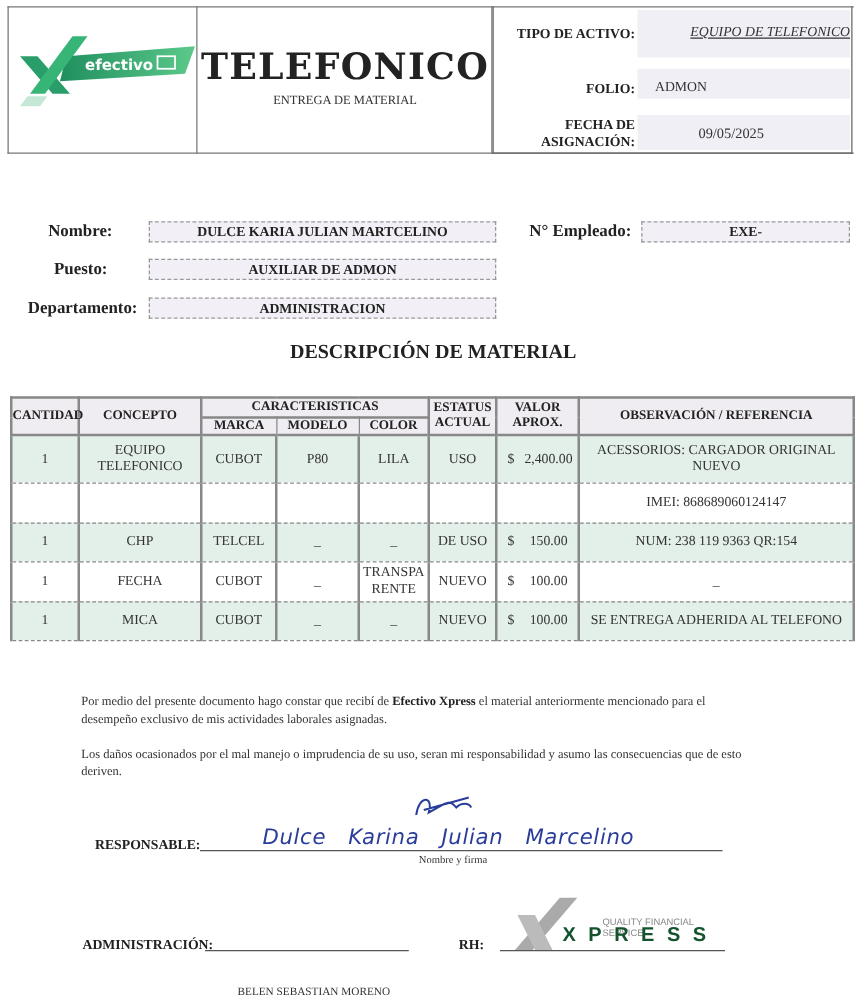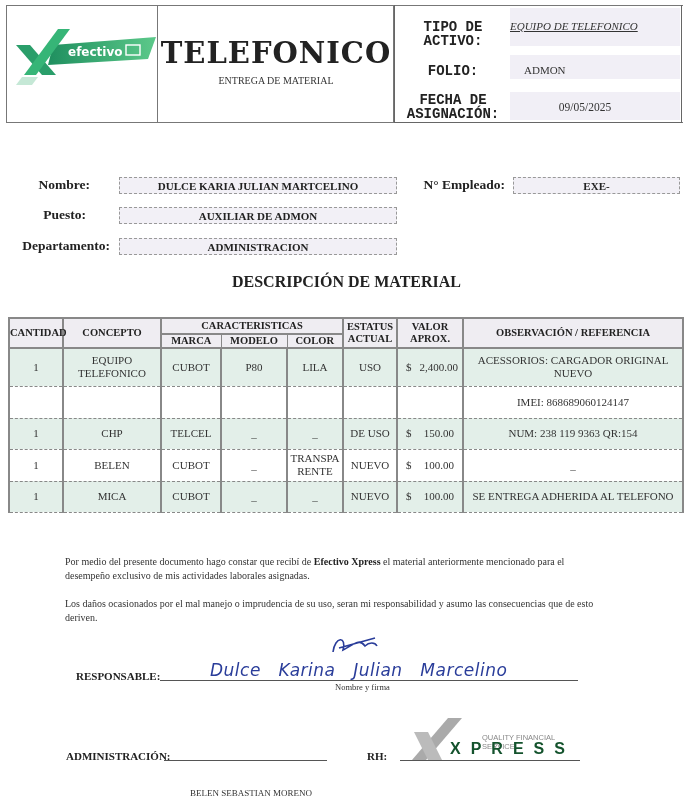--- a/index.html
+++ b/index.html
@@ -11,21 +11,21 @@
     .abs { position: absolute; }
 
     
     .hdr-box { left: 6px; top: 5px; width: 677px; height: 118px; border: 1px solid #777; border-right: none; }
     .hdr-logo-cell { left: 6px; top: 5px; width: 152px; height: 118px; border-right: 1px solid #777; }
     .hdr-title-cell { left: 158px; top: 5px; width: 236px; height: 118px; border-right: 1px solid #777; }
     .hdr-info-cell { left: 394px; top: 5px; width: 288px; height: 118px; border: 1px solid #666; border-top: none; }
     .title-main { left: 158px; top: 36px; width: 236px; text-align: center; font-size: 29px; font-weight: bold; letter-spacing: 1px; font-family: "DejaVu Serif", serif; color: #222; }
     .title-sub { left: 158px; top: 75px; width: 236px; text-align: center; font-size: 10px; color: #333; font-family: "Liberation Serif", serif; }
 
-    .info-label { text-align: center; font-weight: bold; font-size: 14px; color: #222; font-family: Liberation Mono, monospace; line-height: 14px; }
+    .info-label { text-align: right; font-weight: bold; font-size: 11px; color: #222; font-family: Liberation Serif, serif; line-height: 14px; }
     .info-val-bg { background: #f1eff6; }
     .info-val { font-size: 11px; color: #333; font-family: "Liberation Serif", serif; }
 
     
     .pf-label { font-weight: bold; font-size: 13.5px; font-family: "Liberation Serif", serif; text-align: right; color: #222; }
     .pf-box { background: #f2f0f6; border: 1px dashed #999; text-align: center; font-weight: bold; font-size: 11px; font-family: "Liberation Serif", serif; line-height: 16px; color: #222; }
 
     .section-title { left: 0; top: 273px; width: 693px; text-align: center; font-size: 16px; font-weight: bold; font-family: "Liberation Serif", serif; color: #222; }
 
     
@@ -66,21 +66,21 @@
     <rect x="118" y="18" width="14" height="10" fill="none" stroke="#fff" stroke-width="1.4"></rect>
   </svg>
 </div>
 <div class="abs hdr-title-cell"></div>
 <div class="abs title-main">TELEFONICO</div>
 <div class="abs title-sub">ENTREGA DE MATERIAL</div>
 
 <div class="abs hdr-info-cell"></div>
 <div class="abs info-label" style="left:398px;top:20px;width:110px;">TIPO DE ACTIVO:</div>
 <div class="abs info-val-bg" style="left:510px;top:8px;width:170px;height:38px;"></div>
-<div class="abs info-val" style="left:510px;top:20px;width:170px;text-align:left;font-style:italic;text-decoration:underline;">EQUIPO DE TELEFONICO</div>
+<div class="abs info-val" style="left:510px;top:20px;width:170px;text-align:right;font-style:italic;text-decoration:underline;">EQUIPO DE TELEFONICO</div>
 
 <div class="abs info-label" style="left:398px;top:64px;width:110px;">FOLIO:</div>
 <div class="abs info-val-bg" style="left:510px;top:55px;width:170px;height:24px;"></div>
 <div class="abs info-val" style="left:524px;top:64px;">ADMON</div>
 
 <div class="abs info-label" style="left:398px;top:93px;width:110px;">
   <div>FECHA DE</div>
   <div>ASIGNACIÓN:</div>
 </div>
 <div class="abs info-val-bg" style="left:510px;top:92px;width:170px;height:28px;"></div>
@@ -162,21 +162,21 @@
       <td>
           <div class="money">
             <span>$</span>
             <span>150.00</span>
           </div>
         </td>
       <td>NUM: 238 119 9363 QR:154</td>
     </tr>
     <tr class="w" style="height:32px;">
       <td>1</td>
-      <td>BELEN</td>
+      <td>FECHA</td>
       <td>CUBOT</td>
       <td class="thin">_</td>
       <td>TRANSPA RENTE</td>
       <td>NUEVO</td>
       <td>
           <div class="money">
             <span>$</span>
             <span>100.00</span>
           </div>
         </td>

